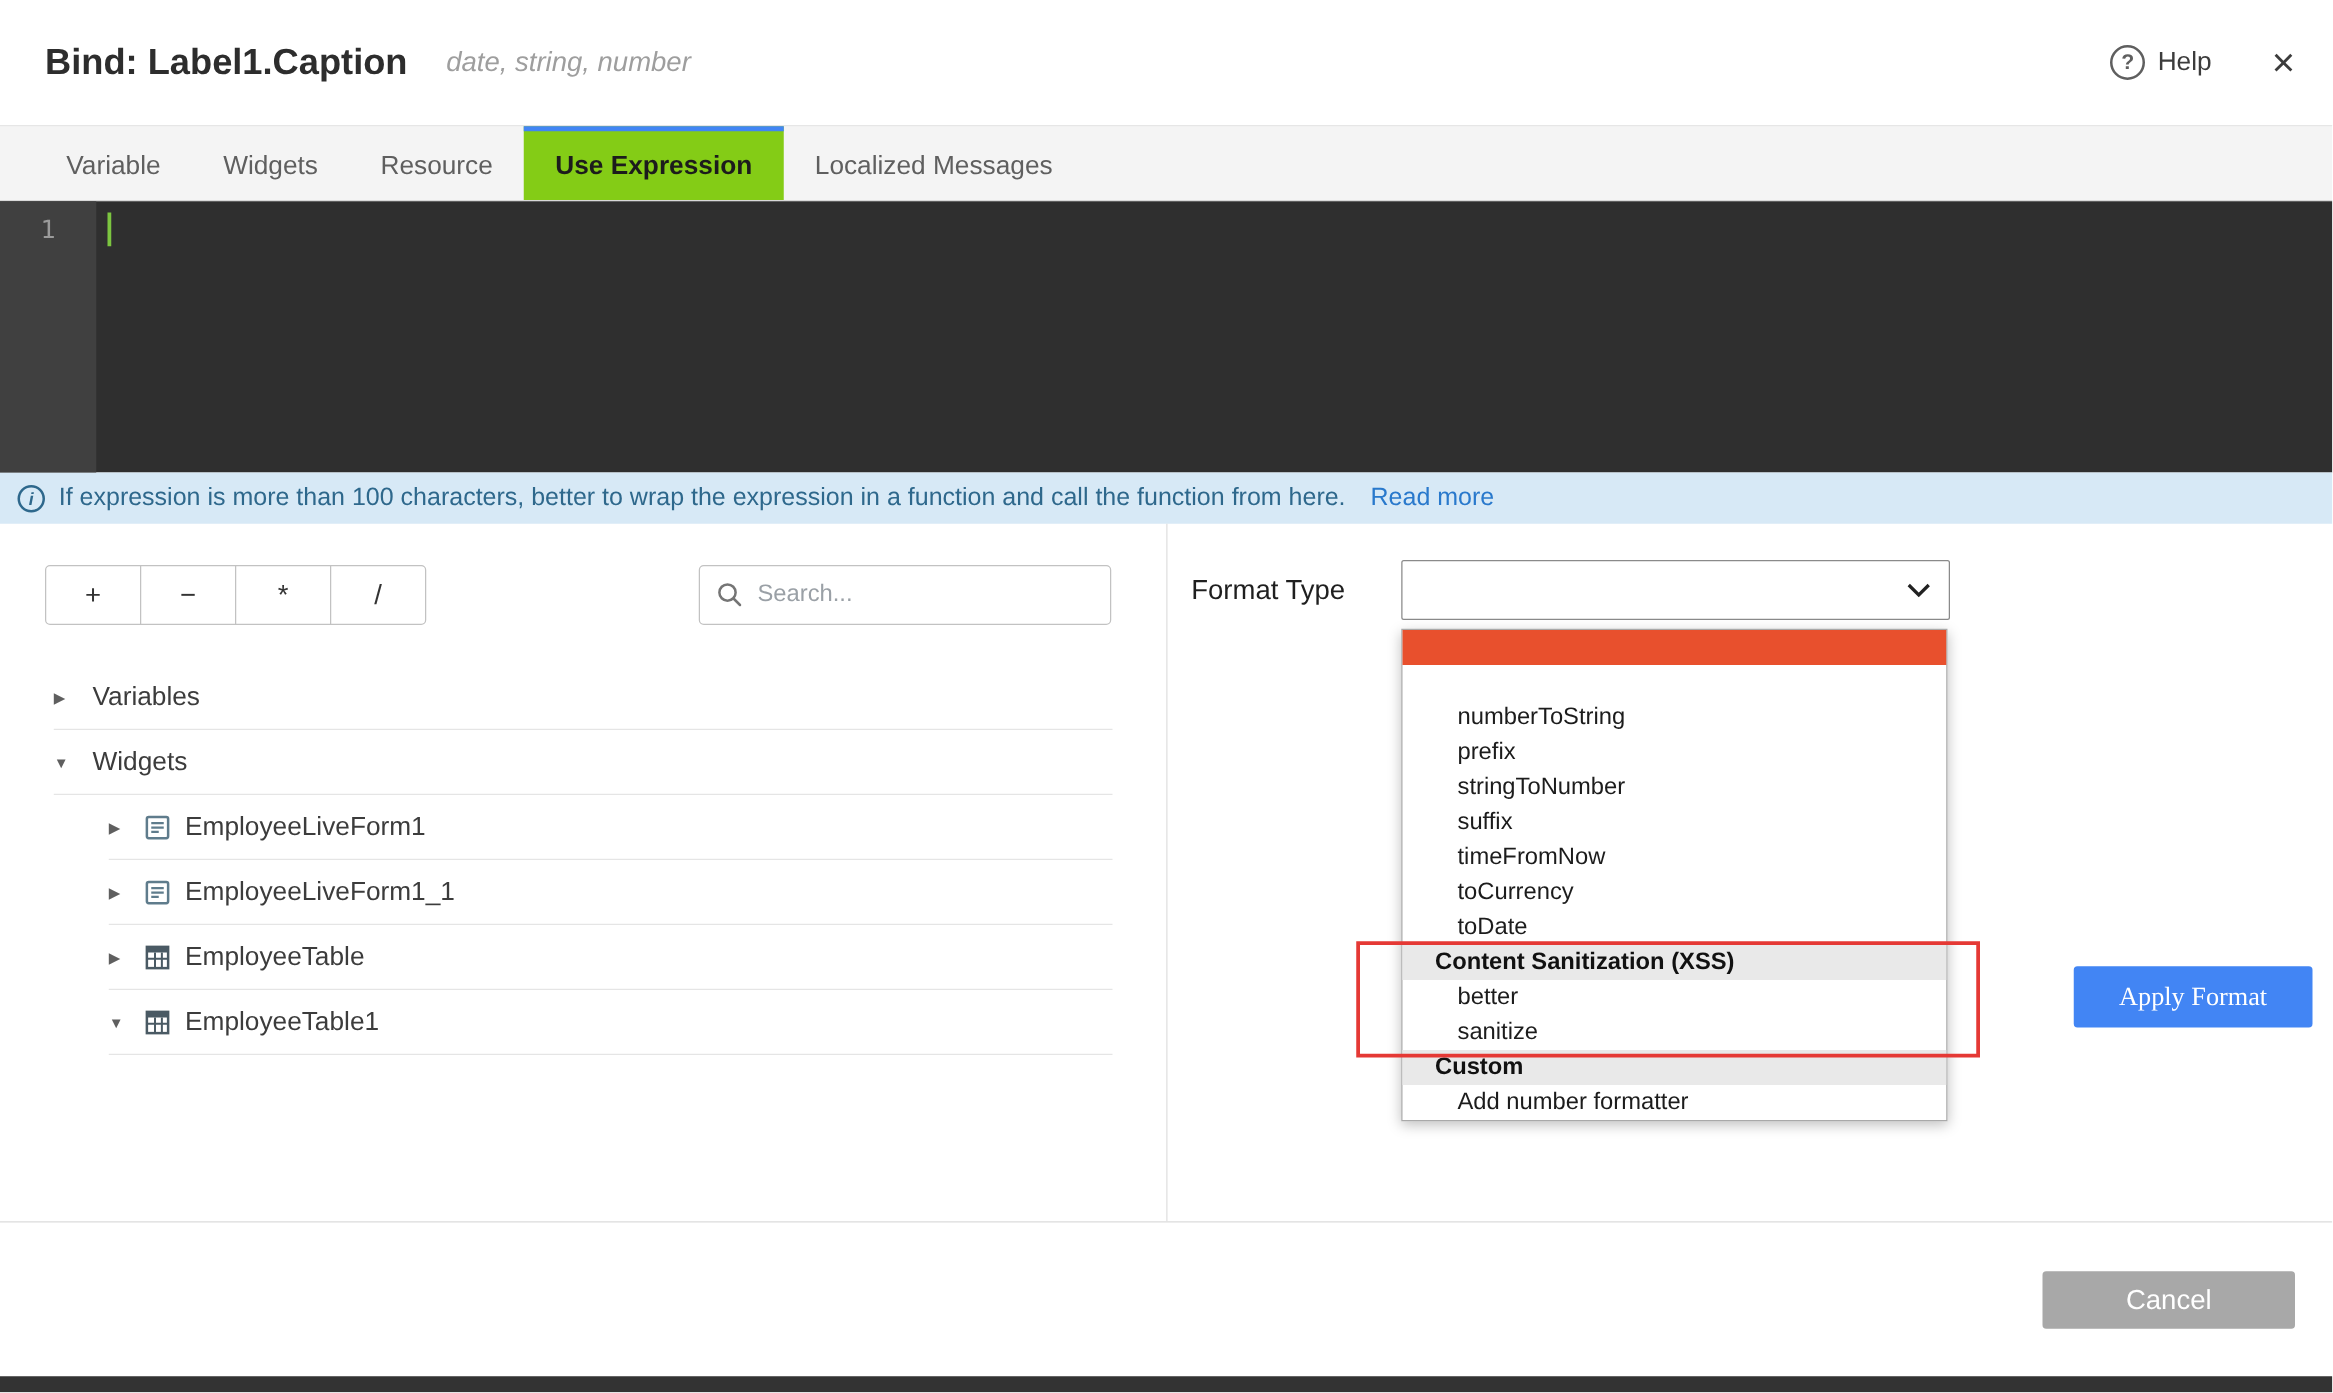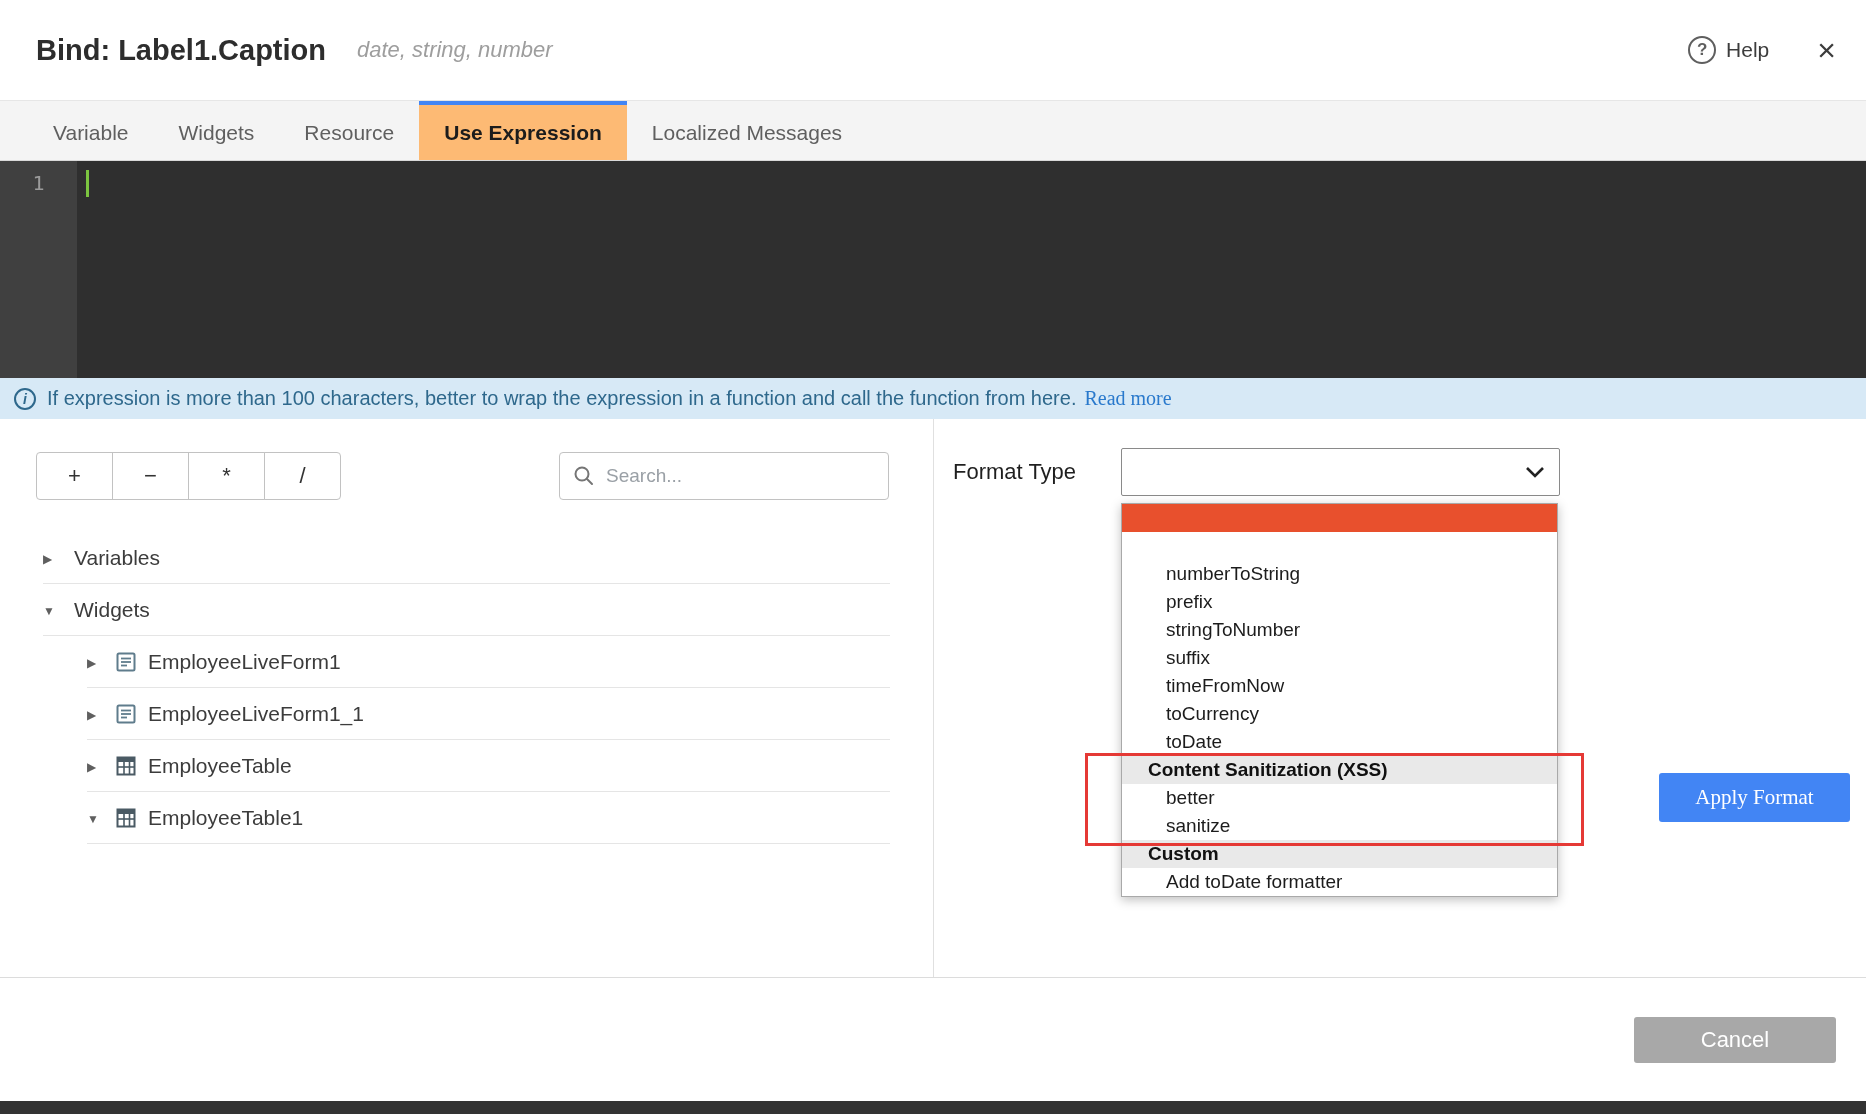--- a/index.html
+++ b/index.html
@@ -21,36 +21,36 @@
   .help-icon { width: 28px; height: 28px; border: 2px solid #5f5f5f; border-radius: 50%;
     color: #5f5f5f; font-size: 17px; font-weight: bold; display:flex; align-items:center; justify-content:center; cursor:pointer; }
   .help-label { font-size: 21px; color: #3c3c3c; margin-left: 10px; cursor:pointer; }
   .close-icon { font-size: 32px; color: #3c3c3c; margin-left: 48px; line-height: 1; cursor:pointer; }
 
   
   .tabs { height: 61px; background: #f4f4f4; border-top: 1px solid #e6e6e6; border-bottom: 1px solid #d9d9d9;
     display: flex; padding-left: 28px; }
   .tab { padding: 0 25px; display: flex; align-items: center; font-size: 21px; color: #5f5f5f;
     border-top: 4px solid transparent; cursor: pointer; }
-  .tab.active { background: #fdba74; color: #1c1c1c; font-weight: bold; border-top: 4px solid #4285f4; }
+  .tab.active { background: #84cc16; color: #1c1c1c; font-weight: bold; border-top: 4px solid #4285f4; }
 
   
   .editor { height: 217px; display: flex; background: #2f2f2f; }
   .gutter { width: 77px; background: #404040; color: #9b9b9b; font-family: "DejaVu Sans Mono", monospace;
     font-size: 20px; text-align: center; padding-top: 10px; }
   .code { flex: 1; padding: 9px 0 0 9px; cursor: text; }
   .cursor { display: inline-block; width: 3px; height: 27px; background: #7cc540; }
 
   
   .info-bar { height: 41px; background: #d7e9f6; display: flex; align-items: center;
     padding-left: 14px; font-size: 20px; color: #2e688c; }
   .info-icon { width: 22px; height: 22px; border: 2px solid #2e688c; border-radius: 50%;
     font-size: 14px; font-style: italic; font-weight: bold; display:flex; align-items:center; justify-content:center;
     margin-right: 11px; flex: none; }
-  .info-link { color: #2979cc; margin-left: 8px; cursor: pointer; font-family: Liberation Serif, serif; }
+  .info-link { color: #2979cc; margin-left: 20px; cursor: pointer; }
 
   
   .main { display: flex; height: 559px; border-bottom: 1px solid #dcdcdc; }
   .left { width: 934px; border-right: 1px solid #e0e0e0; }
   .right { flex: 1; position: relative; }
 
   
   .toolbar { display: flex; justify-content: space-between; margin: 33px 44px 0 36px; }
   .op-group { display: flex; }
   .op-btn { width: 77px; height: 48px; background: #fff; border: 1px solid #c2c2c2; font-size: 22px; color: #333;
@@ -250,21 +250,21 @@
         <div class="dd-item">prefix</div>
         <div class="dd-item">stringToNumber</div>
         <div class="dd-item">suffix</div>
         <div class="dd-item">timeFromNow</div>
         <div class="dd-item">toCurrency</div>
         <div class="dd-item">toDate</div>
         <div class="dd-group">Content Sanitization (XSS)</div>
         <div class="dd-item">better</div>
         <div class="dd-item">sanitize</div>
         <div class="dd-group">Custom</div>
-        <div class="dd-item">Add toDate formatter</div>
+        <div class="dd-item">Add number formatter</div>
       </div>
 
       <div class="red-box"></div>
 
       <button class="apply-btn">Apply Format</button>
     </div>
   </div>
 
   <div class="footer">
     <button class="cancel-btn">Cancel</button>

